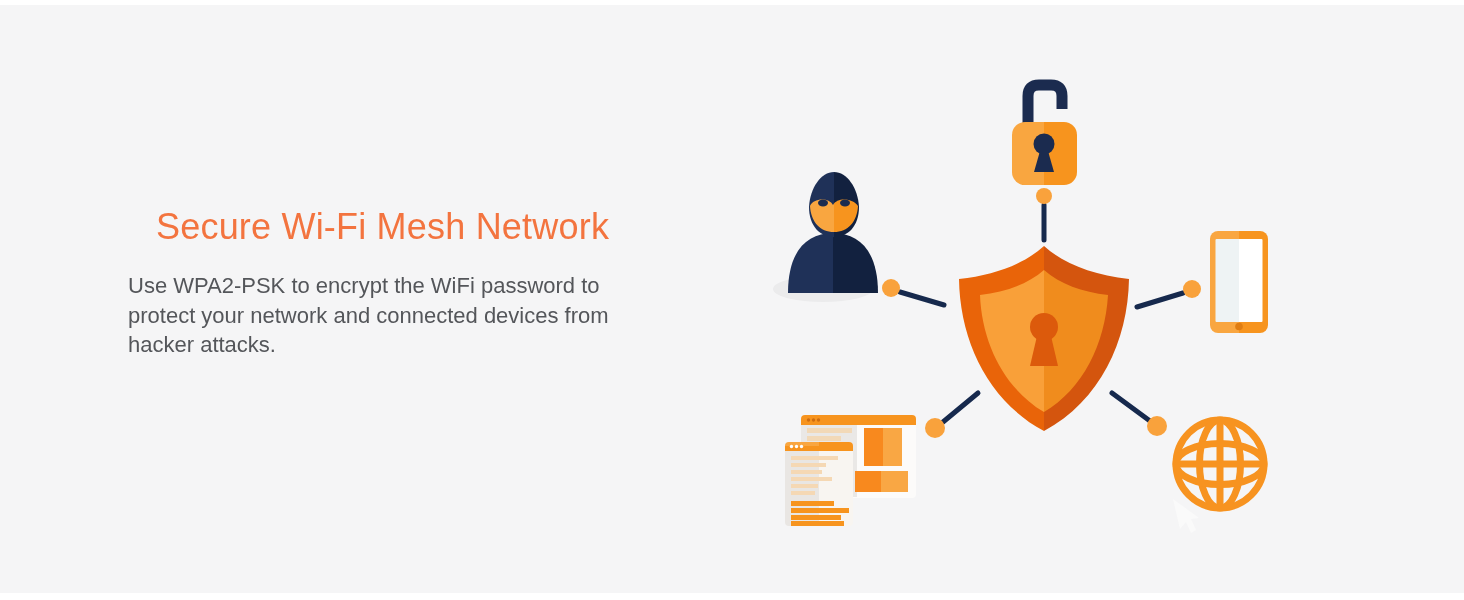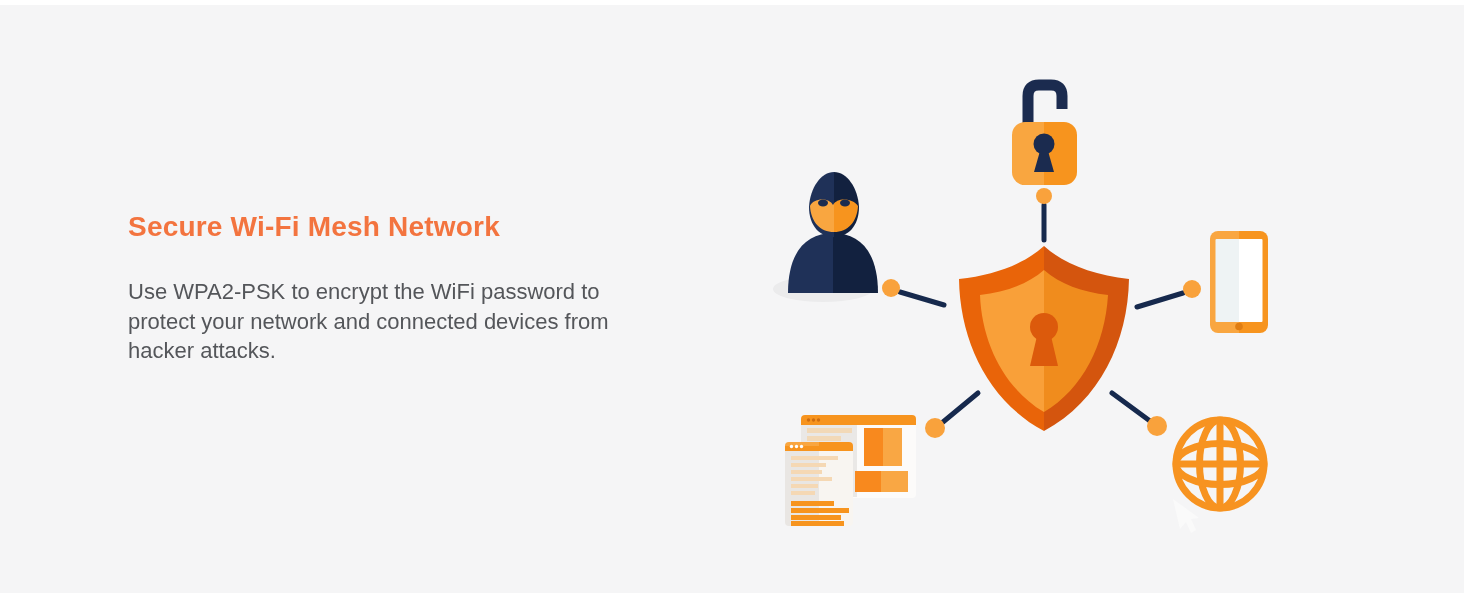--- a/index.html
+++ b/index.html
@@ -24,28 +24,29 @@
     height:588px;
     background:var(--page-bg);
   }
   .hero-text{
     position:absolute;
     left:128px;
     top:200px;
     width:540px;
   }
   .hero-title{
-    font-size:28px;
-    font-weight:700;
+    font-size:36px;
+    font-weight:400;
     letter-spacing:0.2px;
     line-height:44px;
     color:var(--title-color);
+    margin-left:28px;
   }
   .hero-desc{
-    margin-top:28px;
+    margin-top:22px;
     width:512px;
     font-size:22px;
     line-height:29.5px;
     color:var(--body-text-color);
   }
   .illustration{
     position:absolute;
     left:740px;
     top:50px;
     width:560px;

